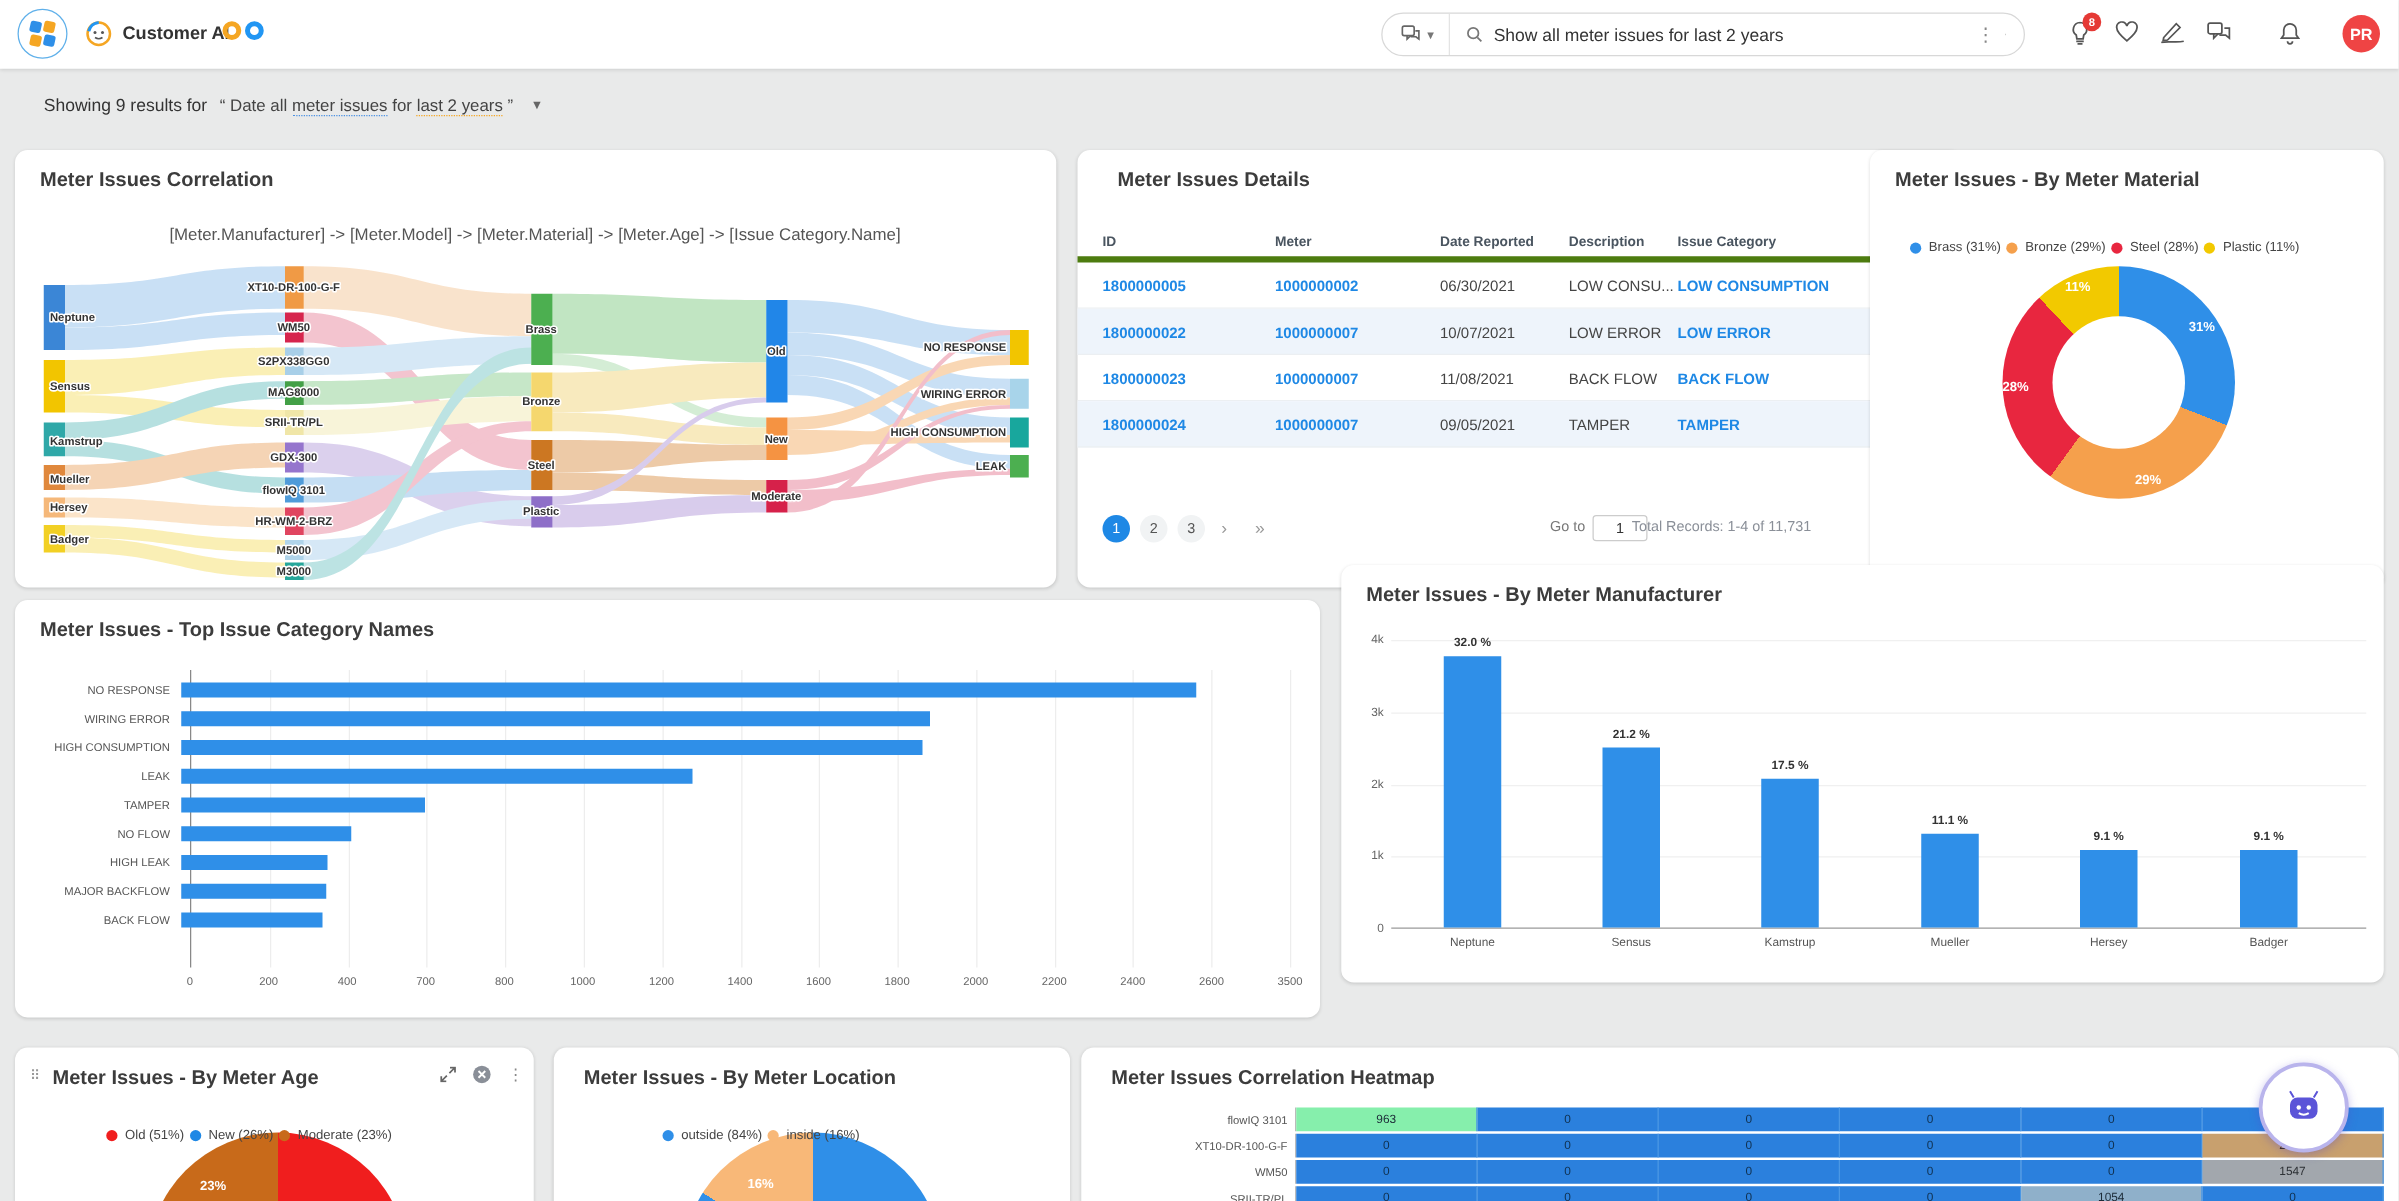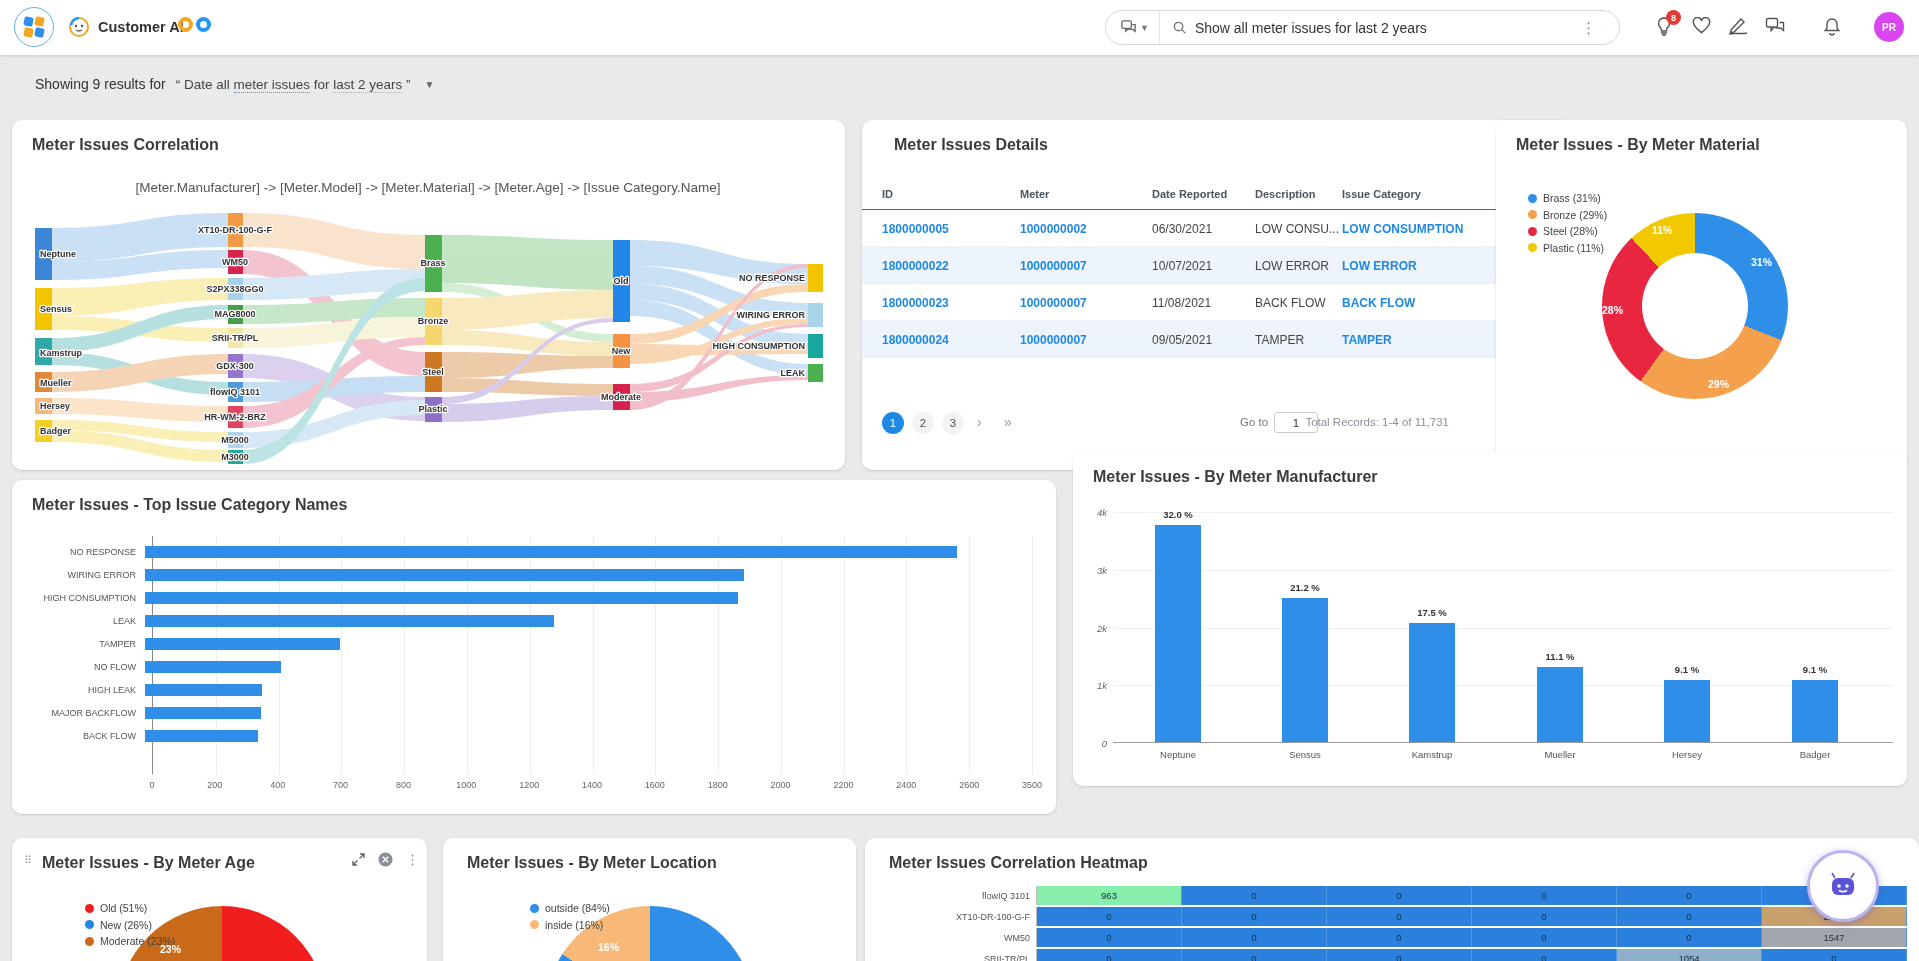--- a/index.html
+++ b/index.html
@@ -24,21 +24,21 @@
 
   .searchpill { position:absolute; left:1105px; top:10px; width:515px; height:35px; background:#fff; border:1px solid #d8d8d8; border-radius:18px; display:flex; align-items:center; }
   .sp-left { display:flex; align-items:center; gap:3px; padding:0 10px 0 14px; height:100%; border-right:1px solid #e4e4e4; cursor:pointer; }
   .sp-caret { font-size:9px; color:#777; }
   .sp-q { border:none; outline:none; flex:1; font-size:14px; color:#333; font-family:"Liberation Sans",sans-serif; padding-left:8px; background:transparent; }
   .sp-search { margin-left:12px; }
   .sp-kebab { color:#888; font-size:15px; padding:0 8px; cursor:pointer; }
   .sp-mic { padding-right:14px; cursor:pointer; }
   .hicon { position:absolute; top:17px; cursor:pointer; }
   .badge { position:absolute; top:-7px; right:-8px; min-width:15px; height:15px; background:#e53935; color:#fff; border-radius:8px; font-size:9px; font-weight:700; display:flex; align-items:center; justify-content:center; padding:0 3px; }
-  .avatar { position:absolute; left:1874px; top:12px; width:30px; height:30px; border-radius:50%; background:#d946ef; color:#fff; font-size:10px; font-weight:700; display:flex; align-items:center; justify-content:center; cursor:pointer; }
+  .avatar { position:absolute; left:1874px; top:12px; width:30px; height:30px; border-radius:50%; background:#ef4444; color:#fff; font-size:13px; font-weight:700; display:flex; align-items:center; justify-content:center; cursor:pointer; }
 
   
   .subheader { position:absolute; left:35px; top:76px; display:flex; align-items:center; gap:10px; }
   .sh-prefix { font-size:14px; color:#333; }
   .sh-quote { font-size:13.5px; color:#444; }
   .u-blue { border-bottom:1.5px dotted #4a90e2; }
   .u-orange { border-bottom:1.5px dotted #f5a623; }
   .sh-caret { font-size:10px; color:#666; margin-left:4px; cursor:pointer; }
 
   
@@ -50,39 +50,39 @@
   #card-details   { left:862px; top:120px; width:707px;  height:350px; }
   #card-material  { left:1496px;top:120px; width:411px;  height:350px; }
   #card-topcat    { left:12px;  top:480px; width:1044px; height:334px; }
   #card-manu      { left:1073px;top:452px; width:834px;  height:334px; }
   #card-age       { left:12px;  top:838px; width:415px;  height:160px; overflow:hidden; }
   #card-location  { left:443px; top:838px; width:413px;  height:160px; overflow:hidden; }
   #card-heatmap   { left:865px; top:838px; width:1054px; height:160px; overflow:hidden; }
 
   
   .tbl { position:absolute; left:0; top:62px; width:100%; }
-  .tbl-head { position:relative; height:28px; border-bottom:1px solid #4d7c0f; }
+  .tbl-head { position:relative; height:28px; border-bottom:5px solid #4d7c0f; }
   .tbl-head span { position:absolute; top:6px; font-size:11px; font-weight:700; color:#4a5560; }
   .trow { position:relative; height:37px; border-bottom:1px solid #eceff2; }
   .trow.alt { background:#eef4fb; }
   .trow span { position:absolute; top:12px; font-size:12px; }
   .cell-link { color:#1e88e5; font-weight:600; cursor:pointer; }
   .cell-plain { color:#444; }
   .c-id{left:20px;} .c-meter{left:158px;} .c-date{left:290px;} .c-desc{left:393px;} .c-cat{left:480px;}
   .pager { position:absolute; left:20px; top:292px; width:577px; height:26px; font-size:12px; color:#777; }
   .pg { position:absolute; top:0; width:22px; height:22px; border-radius:50%; background:#f1f3f4; color:#555; font-size:11.5px; display:flex; align-items:center; justify-content:center; cursor:pointer; }
   .pg.active { background:#1e88e5; color:#fff; }
   .pg-nav { position:absolute; top:2px; color:#999; font-size:14px; cursor:pointer; }
   .goto-label { position:absolute; left:358px; top:4px; font-size:11.5px; color:#777; }
   .goto-input { position:absolute; left:392px; top:0px; width:44px; height:21px; border:1px solid #ccc; border-radius:3px; font-size:11.5px; text-align:center; color:#333; font-family:"Liberation Sans",sans-serif; }
   .total-rec { position:absolute; right:10px; top:4px; font-size:11.5px; color:#8a8f98; }
   .vscroll { position:absolute; right:3px; top:180px; width:5px; height:52px; background:#c9c9c9; border-radius:3px; }
 
   
-  .legend { position:absolute; display:flex; flex-direction:column; gap:4.5px; }
+  .legend { position:absolute; display:flex; flex-direction:row; gap:4.5px; }
   .lg-item { display:flex; align-items:center; gap:6px; font-size:10.5px; color:#444; cursor:pointer; }
   .lg-dot { width:9px; height:9px; border-radius:50%; flex:none; }
   #donut { position:absolute; left:106px; top:93px; width:186px; height:186px; border-radius:50%;
     background:conic-gradient(#2f8fe8 0deg 111.6deg, #f5a04c 111.6deg 216deg, #e8263f 216deg 316.8deg, #f2c900 316.8deg 360deg); }
   #donut::after { content:""; position:absolute; left:40px; top:40px; width:106px; height:106px; background:#fff; border-radius:50%; }
   .slice-lab { position:absolute; color:#fff; font-size:10.5px; font-weight:700; z-index:2; }
 
   
   .hchart { position:absolute; left:20px; top:56px; width:1000px; height:238px; }
   .hgrid { position:absolute; left:120px; top:0; width:880px; height:238px; border-left:1px solid #888; }
@@ -91,21 +91,21 @@
   .hrow { display:flex; align-items:center; }
   .hlabel { width:112px; text-align:right; padding-right:8px; font-size:9px; color:#555; flex:none; }
   .htrack { position:relative; flex:1; height:12px; }
   .hfill { position:absolute; left:1px; top:0; height:12px; background:#2f8fe8; }
   .hxaxis { position:absolute; left:120px; top:244px; width:880px; height:14px; }
   .hxaxis span { position:absolute; transform:translateX(-50%); font-size:9px; color:#666; }
 
   
   .vplot { position:absolute; left:40px; top:60px; width:780px; height:231px; border-bottom:1px solid #9a9a9a; }
   .vgrid i { position:absolute; left:0; right:0; height:1px; background:#f0f0f0; }
-  .vytick { position:absolute; width:34px; text-align:right; font-size:9.5px; color:#666; transform:translateY(-50%);font-style:italic; }
+  .vytick { position:absolute; width:34px; text-align:right; font-size:9.5px; color:#666; transform:translateY(-50%); }
   .vslot { position:absolute; bottom:0; width:92px; display:flex; flex-direction:column; align-items:center; justify-content:flex-end; }
   .vpct { font-size:9.5px; font-weight:700; color:#333; margin-bottom:5px; white-space:nowrap; }
   .vfill { width:46px; background:#2f8fe8; }
   .vxlab { position:absolute; top:297px; width:92px; text-align:center; font-size:9.5px; color:#555; }
 
   
   .hdr-icons { position:absolute; top:14px; display:flex; gap:13px; align-items:center; color:#666; }
   .pie { position:absolute; width:208px; height:208px; border-radius:50%; }
   #pie-age { left:106px; top:68px; background:conic-gradient(#f01e1e 0deg 183.6deg, #1e88e5 183.6deg 277.2deg, #c86a1a 277.2deg 360deg); }
   #pie-loc { left:103px; top:68px; background:conic-gradient(#2f8fe8 0deg 302.4deg, #f8b878 302.4deg 360deg); }

